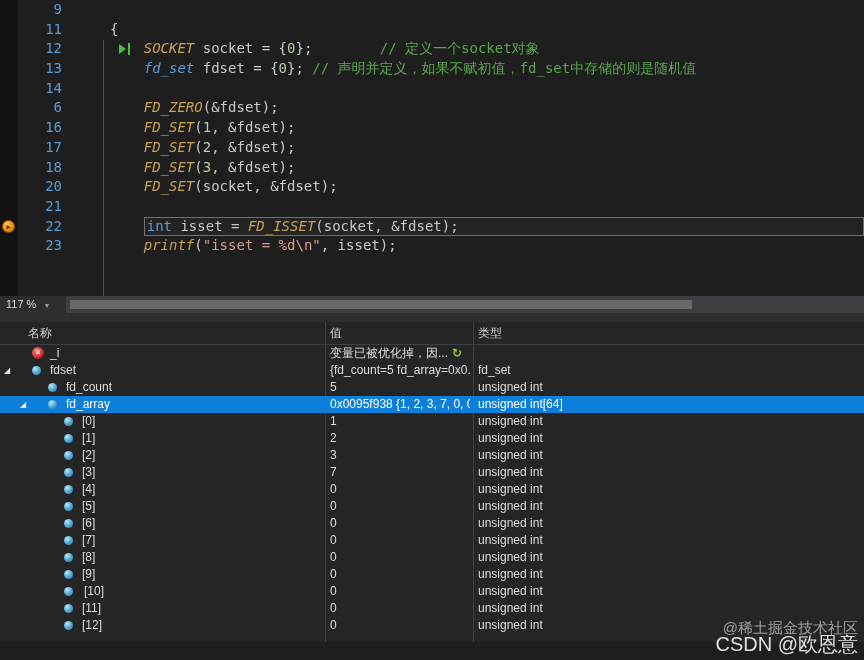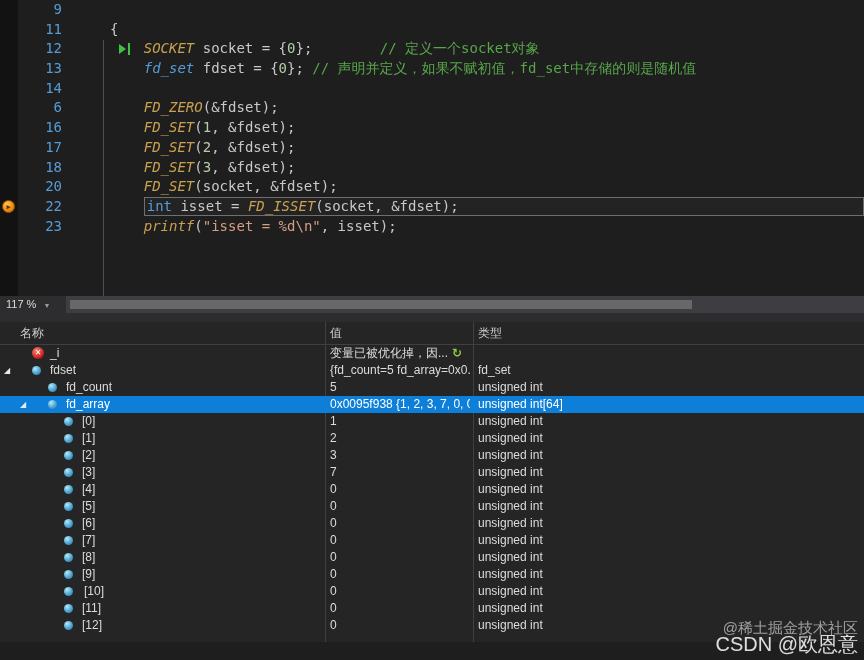--- a/index.html
+++ b/index.html
@@ -48,21 +48,21 @@
   
   .locals-titlebar{width:864px;height:18px;line-height:18px;color:#ffffff;font-size:12px;
                    padding-left:7px;box-sizing:border-box;
                    background:linear-gradient(180deg,#2c6399 0%,#1a4273 100%);
                    border-top:1px solid #3f78ad;}
   .locals-table{position:relative;width:864px;height:320px;background:#252526;overflow:hidden;}
   .col-sep{position:absolute;top:0;bottom:0;width:1px;background:#3f3f46;z-index:0;}
   .sep-1{left:325px;} .sep-2{left:473px;}
   .lheader{position:relative;height:22px;line-height:22px;border-bottom:1px solid #3f3f46;
            color:#cccccc;font-size:12px;z-index:1;}
-  .lheader .hname{position:absolute;left:20px;}
+  .lheader .hname{position:absolute;left:28px;}
   .lheader .hval{position:absolute;left:330px;}
   .lheader .htype{position:absolute;left:478px;}
   .lrow{position:relative;height:17px;line-height:17px;font-size:12px;color:#dcdcdc;z-index:1;}
   .lrow.selected{background:#0d7fd8;color:#ffffff;z-index:2;}
   .tree-arrow{position:absolute;top:0;font-size:8px;color:#e8e8e8;}
   .vicon{position:absolute;top:4px;width:9px;height:9px;border-radius:50%;
          background:radial-gradient(circle at 35% 30%,#bfe6f5 0%,#59b0d8 45%,#1f6fa8 100%);}
   .icon-error{width:12px;height:12px;top:2px;border-radius:50%;
               background:radial-gradient(circle at 35% 30%,#ff7b6b,#c01616 75%);
               color:#fff;font-size:8px;line-height:12px;text-align:center;font-weight:bold;}
@@ -87,20 +87,21 @@
         <div class="code-line"><span class="ln">9</span><span class="sel-margin"></span><span class="fold-col"></span><span class="code-content"></span></div>
         <div class="code-line"><span class="ln">11</span><span class="sel-margin"></span><span class="fold-col"></span><span class="code-content"><span class="tok tok-pl">{</span></span></div>
         <div class="code-line"><span class="ln">12</span><span class="sel-margin"></span><span class="fold-col"></span><span class="run-glyph"></span><span class="code-content"><span class="tok tok-pl">    </span><span class="tok tok-macro">SOCKET</span><span class="tok tok-pl"> socket = {</span><span class="tok tok-num">0</span><span class="tok tok-pl">};        </span><span class="tok tok-cmt">// 定义一个socket对象</span></span></div>
         <div class="code-line"><span class="ln">13</span><span class="sel-margin"></span><span class="fold-col"></span><span class="code-content"><span class="tok tok-pl">    </span><span class="tok tok-typ">fd_set</span><span class="tok tok-pl"> fdset = {</span><span class="tok tok-num">0</span><span class="tok tok-pl">}; </span><span class="tok tok-cmt">// 声明并定义，如果不赋初值，fd_set中存储的则是随机值</span></span></div>
         <div class="code-line"><span class="ln">14</span><span class="sel-margin"></span><span class="fold-col"></span><span class="code-content"></span></div>
         <div class="code-line"><span class="ln">6</span><span class="sel-margin"></span><span class="fold-col"></span><span class="code-content"><span class="tok tok-pl">    </span><span class="tok tok-macro">FD_ZERO</span><span class="tok tok-pl">(&amp;fdset);</span></span></div>
         <div class="code-line"><span class="ln">16</span><span class="sel-margin"></span><span class="fold-col"></span><span class="code-content"><span class="tok tok-pl">    </span><span class="tok tok-macro">FD_SET</span><span class="tok tok-pl">(</span><span class="tok tok-num">1</span><span class="tok tok-pl">, &amp;fdset);</span></span></div>
         <div class="code-line"><span class="ln">17</span><span class="sel-margin"></span><span class="fold-col"></span><span class="code-content"><span class="tok tok-pl">    </span><span class="tok tok-macro">FD_SET</span><span class="tok tok-pl">(</span><span class="tok tok-num">2</span><span class="tok tok-pl">, &amp;fdset);</span></span></div>
         <div class="code-line"><span class="ln">18</span><span class="sel-margin"></span><span class="fold-col"></span><span class="code-content"><span class="tok tok-pl">    </span><span class="tok tok-macro">FD_SET</span><span class="tok tok-pl">(</span><span class="tok tok-num">3</span><span class="tok tok-pl">, &amp;fdset);</span></span></div>
         <div class="code-line"><span class="ln">20</span><span class="sel-margin"></span><span class="fold-col"></span><span class="code-content"><span class="tok tok-pl">    </span><span class="tok tok-macro">FD_SET</span><span class="tok tok-pl">(socket, &amp;fdset);</span></span></div>
+        <div class="code-line"><span class="ln">21</span><span class="sel-margin"></span><span class="fold-col"></span><span class="code-content"></span></div>
         <div class="code-line current"><span class="exec-marker">▶</span><span class="ln">22</span><span class="sel-margin"></span><span class="fold-col"></span><span class="tok tok-pl">    </span><span class="stmt-box"><span class="tok tok-kw">int</span><span class="tok tok-pl"> isset = </span><span class="tok tok-macro">FD_ISSET</span><span class="tok tok-pl">(socket, &amp;fdset);</span></span></div>
         <div class="code-line"><span class="ln">23</span><span class="sel-margin"></span><span class="fold-col"></span><span class="code-content"><span class="tok tok-pl">    </span><span class="tok tok-macro">printf</span><span class="tok tok-pl">(</span><span class="tok tok-str">"isset = %d\n"</span><span class="tok tok-pl">, isset);</span></span></div>
       </div>
   </div>
 
   <div class="zoom-bar">
     <div class="zoom-control"><span>117 %</span><span class="zoom-caret">▼</span></div>
     <div class="hscroll">
       <div class="hthumb"></div>
     </div>

